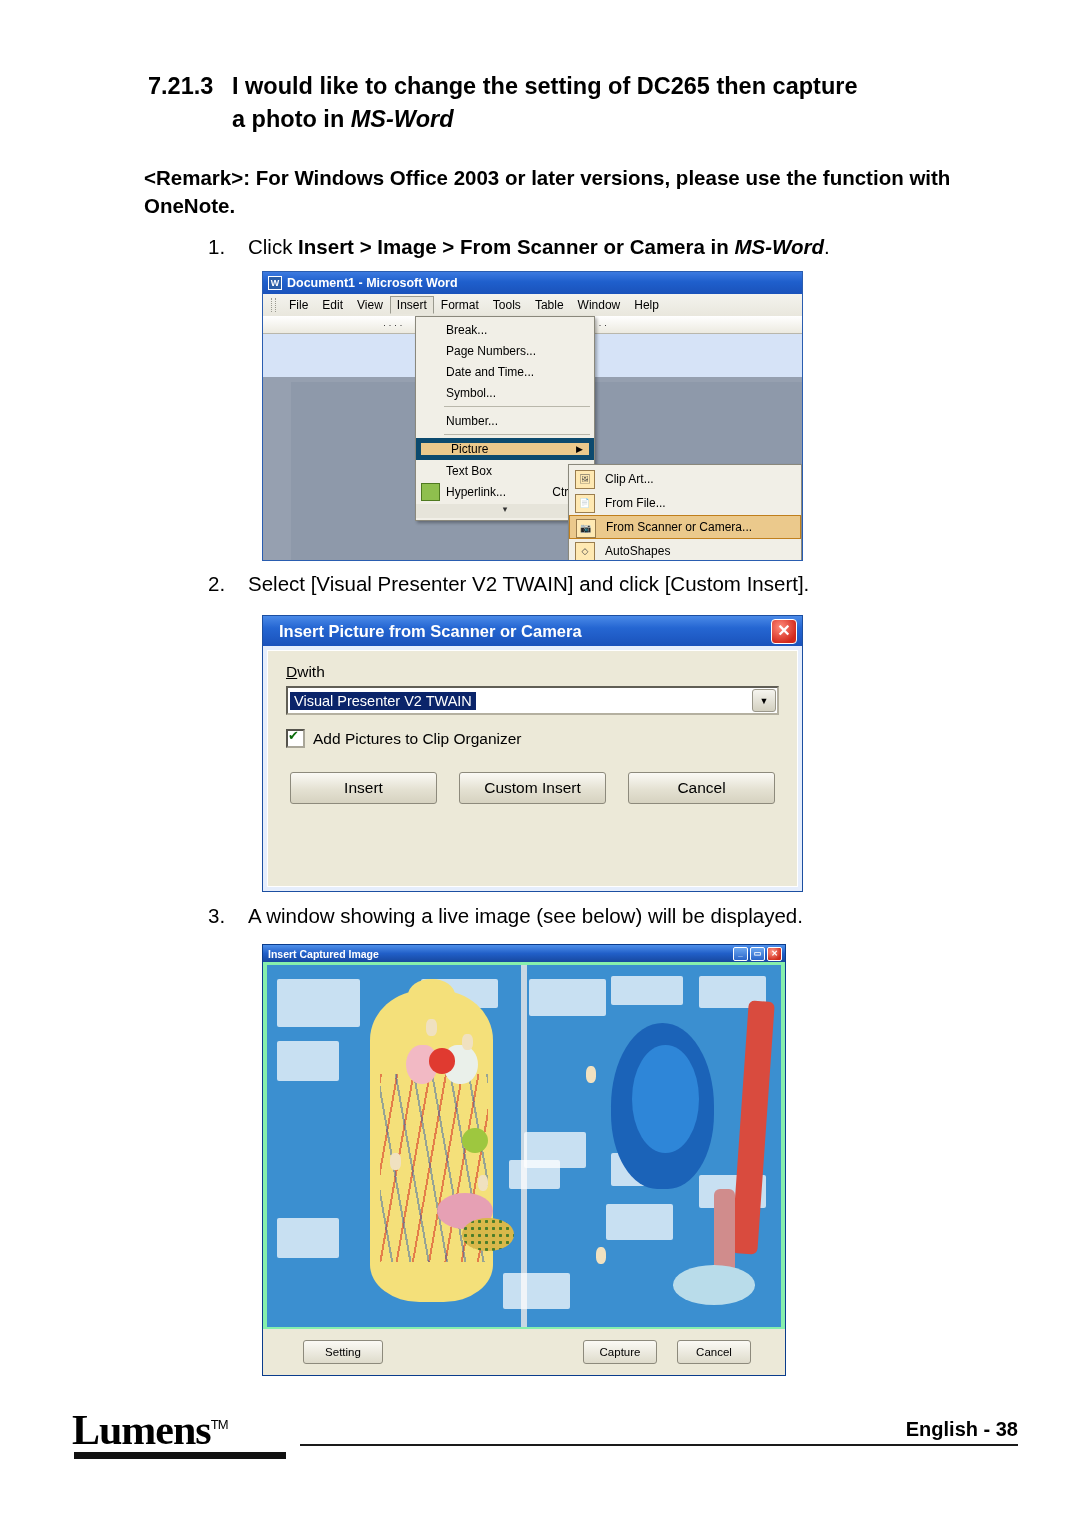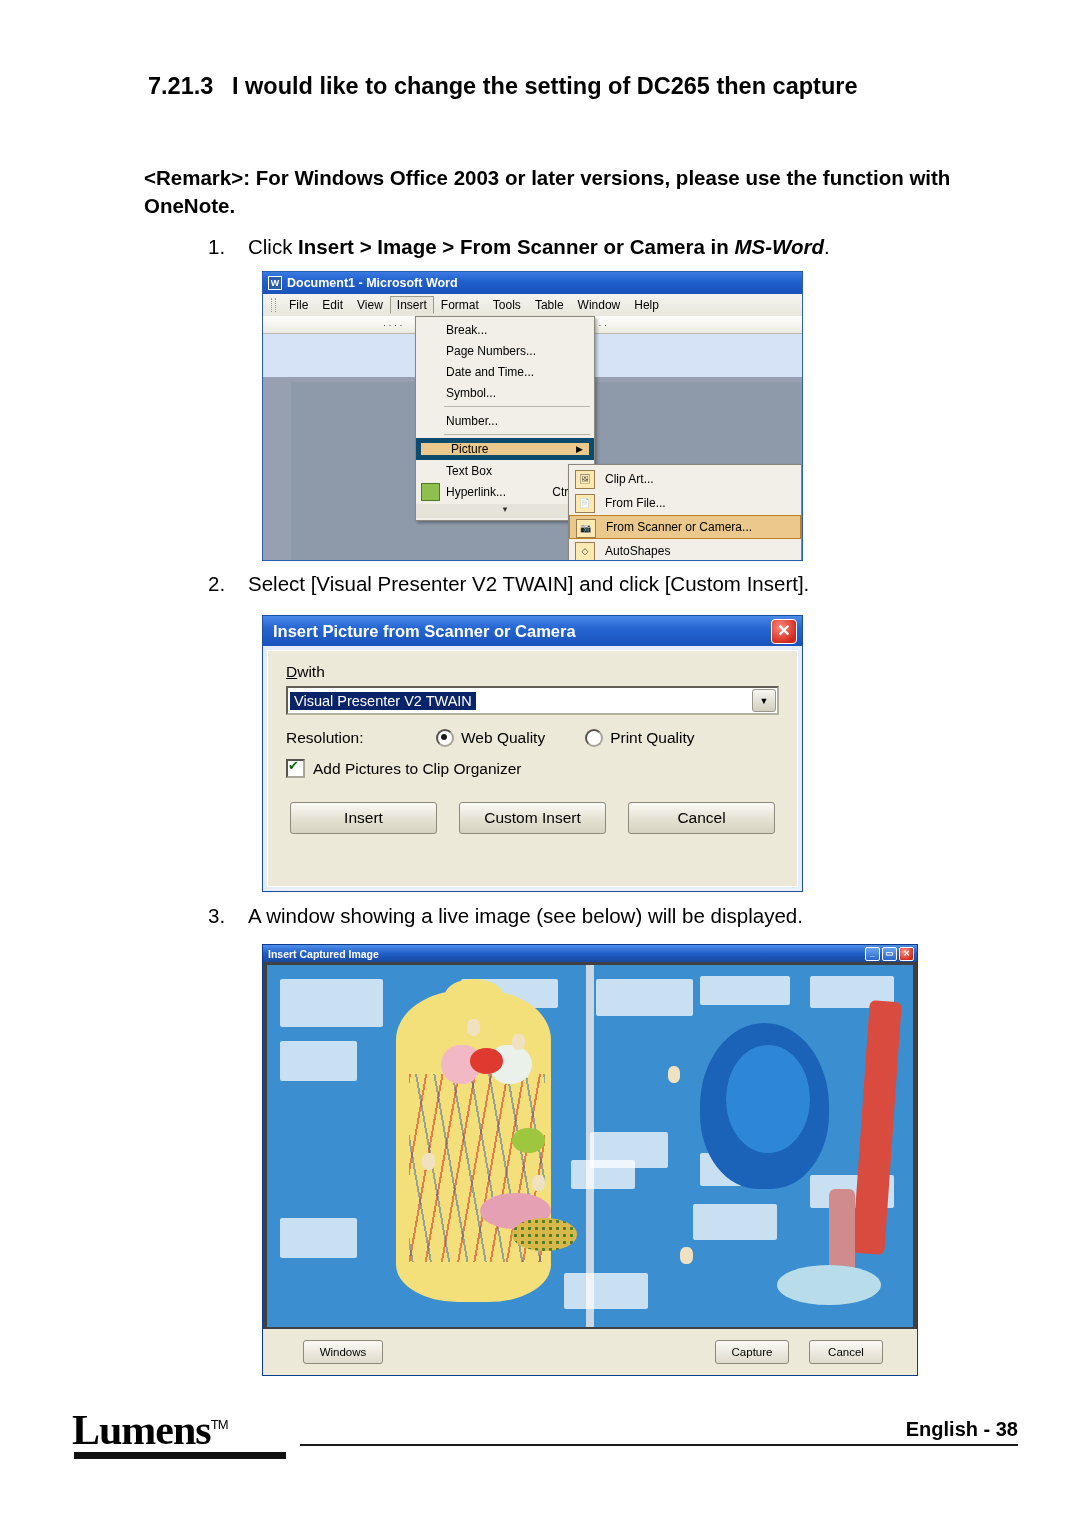--- a/index.html
+++ b/index.html
@@ -296,21 +296,21 @@
     overflow: hidden;
   }
   .d-title {
     height: 30px;
     background: linear-gradient(180deg,#4a8ae8 0%,#2566d2 40%,#1a52bb 100%);
     color: #fff;
     font-weight: bold;
     font-size: 16.5px;
     display: flex;
     align-items: center;
-    padding-left: 10px;
+    padding-left: 16px;
     box-sizing: border-box;
     position: relative;
   }
   .d-close {
     position: absolute; right: 5px; top: 3px;
     width: 24px; height: 23px;
     background: radial-gradient(circle at 35% 30%, #ff8a7a, #d2281c 75%);
     border: 1px solid #ffffff;
     border-radius: 4px;
     color: #ffffff;
@@ -383,25 +383,25 @@
     border-radius: 3px;
     font-size: 15.5px;
     display: flex; align-items: center; justify-content: center;
   }
 
   
   .fig3 {
     position: absolute;
     left: 262px;
     top: 944px;
-    width: 656px;
+    width: 524px;
     height: 432px;
     border: 1px solid #0a3c8c;
     box-sizing: border-box;
-    background: #404040;
+    background: #86efac;
     overflow: hidden;
   }
   .c-title {
     height: 17px;
     background: linear-gradient(180deg,#4f90ea 0%,#215fc8 50%,#17489f 100%);
     color: #fff;
     font-size: 10.5px;
     font-weight: bold;
     display: flex; align-items: center;
     padding-left: 5px; box-sizing: border-box;
@@ -488,20 +488,21 @@
     font-size: 20px; font-weight: bold;
   }
 </style>
 </head>
 <body>
 
 <div class="page">
 
   <div class="section-title">
     <span class="num">7.21.3</span><span>I would like to change the setting of DC265 then capture</span>
+    <span class="tl2"><span>a photo in </span><span class="italic">MS-Word</span></span>
   </div>
 
   <div class="remark">&lt;Remark&gt;: For Windows Office 2003 or later versions, please use the function with OneNote.</div>
 
   <div class="step step-1">
     <span class="sn">1.</span>
     <span class="stext"><span>Click </span><b>Insert</b><b> &gt; </b><b>Image</b><b> &gt; </b><b>From Scanner or Camera in </b><b class="italic">MS-Word</b><span>.</span></span>
   </div>
 
   <div class="fig1">
@@ -608,31 +609,20 @@
   <div class="fig2">
     <div class="d-title">
       <span>Insert Picture from Scanner or Camera</span>
       <span class="d-close">✕</span>
     </div>
     <div class="d-body">
       <div class="d-label"><span class="u">D</span><span>with</span></div>
       <div class="d-combo">
         <span class="selval">Visual Presenter V2 TWAIN</span>
         <span class="cbtn">▼</span>
-      </div>
-      <div class="d-res-row">
-        <span class="rlabel">Resolution:</span>
-        <span class="ropt">
-          <span class="radio on"></span>
-          <span>Web Quality</span>
-        </span>
-        <span class="ropt">
-          <span class="radio"></span>
-          <span>Print Quality</span>
-        </span>
       </div>
       <div class="checkrow">
         <span class="check on"></span>
         <span>Add Pictures to Clip Organizer</span>
       </div>
       <div class="d-buttons">
         <span class="xbtn">Insert</span>
         <span class="xbtn">Custom Insert</span>
         <span class="xbtn">Cancel</span>
       </div>
@@ -687,21 +677,21 @@
       <div class="kidney"></div>
       <div class="person" style="left:31%;top:15%;"></div>
       <div class="person" style="left:38%;top:19%;"></div>
       <div class="person" style="left:24%;top:52%;"></div>
       <div class="person" style="left:41%;top:58%;"></div>
       <div class="person" style="left:62%;top:28%;"></div>
       <div class="person" style="left:64%;top:78%;"></div>
     </div>
 
     <div class="c-bottom">
-      <span class="cbtn setting">Windows</span>
+      <span class="cbtn setting">Setting</span>
       <span class="cbtn capture">Capture</span>
       <span class="cbtn cancel">Cancel</span>
     </div>
   </div>
 
   <div class="logo"><span>Lumens</span><span class="tm">TM</span></div>
   <div class="logo-underline"></div>
   <div class="footer-line"></div>
   <div class="page-num">English  -  38</div>
 

